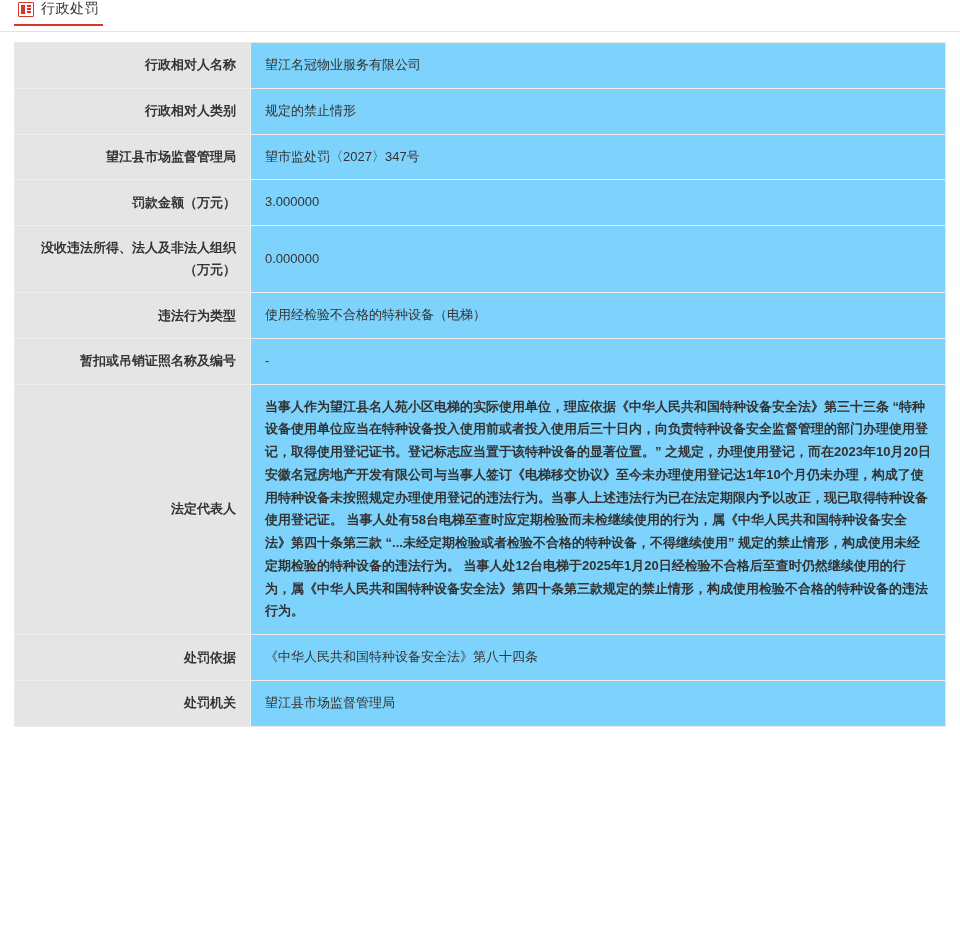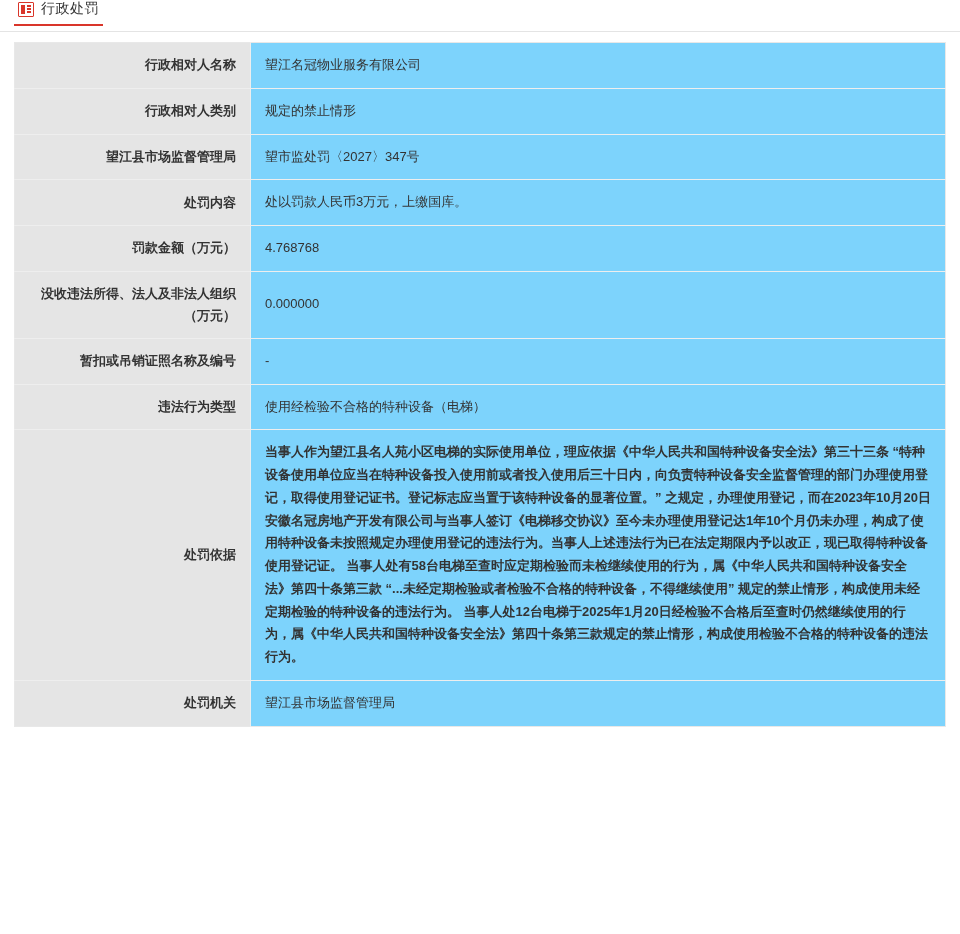--- a/index.html
+++ b/index.html
@@ -147,42 +147,42 @@
           </tr>
           <tr>
             <th>行政相对人类别</th>
             <td>规定的禁止情形</td>
           </tr>
           <tr>
             <th>望江县市场监督管理局</th>
             <td>望市监处罚〈2027〉347号</td>
           </tr>
           <tr>
-            <th>处罚内容</th>
-            <td>处以罚款人民币3万元，上缴国库。</td>
-          </tr>
-          <tr>
             <th>罚款金额（万元）</th>
-            <td>4.768768</td>
+            <td>3.000000</td>
           </tr>
           <tr>
             <th>没收违法所得、法人及非法人组织（万元）</th>
             <td>0.000000</td>
           </tr>
           <tr>
+            <th>违法行为类型</th>
+            <td>使用经检验不合格的特种设备（电梯）</td>
+          </tr>
+          <tr>
             <th>暂扣或吊销证照名称及编号</th>
             <td>-</td>
           </tr>
           <tr>
-            <th>违法行为类型</th>
-            <td>使用经检验不合格的特种设备（电梯）</td>
+            <th>法定代表人</th>
+            <td class="long-text">当事人作为望江县名人苑小区电梯的实际使用单位，理应依据《中华人民共和国特种设备安全法》第三十三条 “特种设备使用单位应当在特种设备投入使用前或者投入使用后三十日内，向负责特种设备安全监督管理的部门办理使用登记，取得使用登记证书。登记标志应当置于该特种设备的显著位置。” 之规定，办理使用登记，而在2023年10月20日安徽名冠房地产开发有限公司与当事人签订《电梯移交协议》至今未办理使用登记达1年10个月仍未办理，构成了使用特种设备未按照规定办理使用登记的违法行为。当事人上述违法行为已在法定期限内予以改正，现已取得特种设备使用登记证。 当事人处有58台电梯至查时应定期检验而未检继续使用的行为，属《中华人民共和国特种设备安全法》第四十条第三款 “...未经定期检验或者检验不合格的特种设备，不得继续使用” 规定的禁止情形，构成使用未经定期检验的特种设备的违法行为。 当事人处12台电梯于2025年1月20日经检验不合格后至查时仍然继续使用的行为，属《中华人民共和国特种设备安全法》第四十条第三款规定的禁止情形，构成使用检验不合格的特种设备的违法行为。</td>
           </tr>
           <tr>
             <th>处罚依据</th>
-            <td class="long-text">当事人作为望江县名人苑小区电梯的实际使用单位，理应依据《中华人民共和国特种设备安全法》第三十三条 “特种设备使用单位应当在特种设备投入使用前或者投入使用后三十日内，向负责特种设备安全监督管理的部门办理使用登记，取得使用登记证书。登记标志应当置于该特种设备的显著位置。” 之规定，办理使用登记，而在2023年10月20日安徽名冠房地产开发有限公司与当事人签订《电梯移交协议》至今未办理使用登记达1年10个月仍未办理，构成了使用特种设备未按照规定办理使用登记的违法行为。当事人上述违法行为已在法定期限内予以改正，现已取得特种设备使用登记证。 当事人处有58台电梯至查时应定期检验而未检继续使用的行为，属《中华人民共和国特种设备安全法》第四十条第三款 “...未经定期检验或者检验不合格的特种设备，不得继续使用” 规定的禁止情形，构成使用未经定期检验的特种设备的违法行为。 当事人处12台电梯于2025年1月20日经检验不合格后至查时仍然继续使用的行为，属《中华人民共和国特种设备安全法》第四十条第三款规定的禁止情形，构成使用检验不合格的特种设备的违法行为。</td>
+            <td>《中华人民共和国特种设备安全法》第八十四条</td>
           </tr>
           <tr>
             <th>处罚机关</th>
             <td>望江县市场监督管理局</td>
           </tr>
         </tbody>
     </table>
   </div>
 
 </div>

